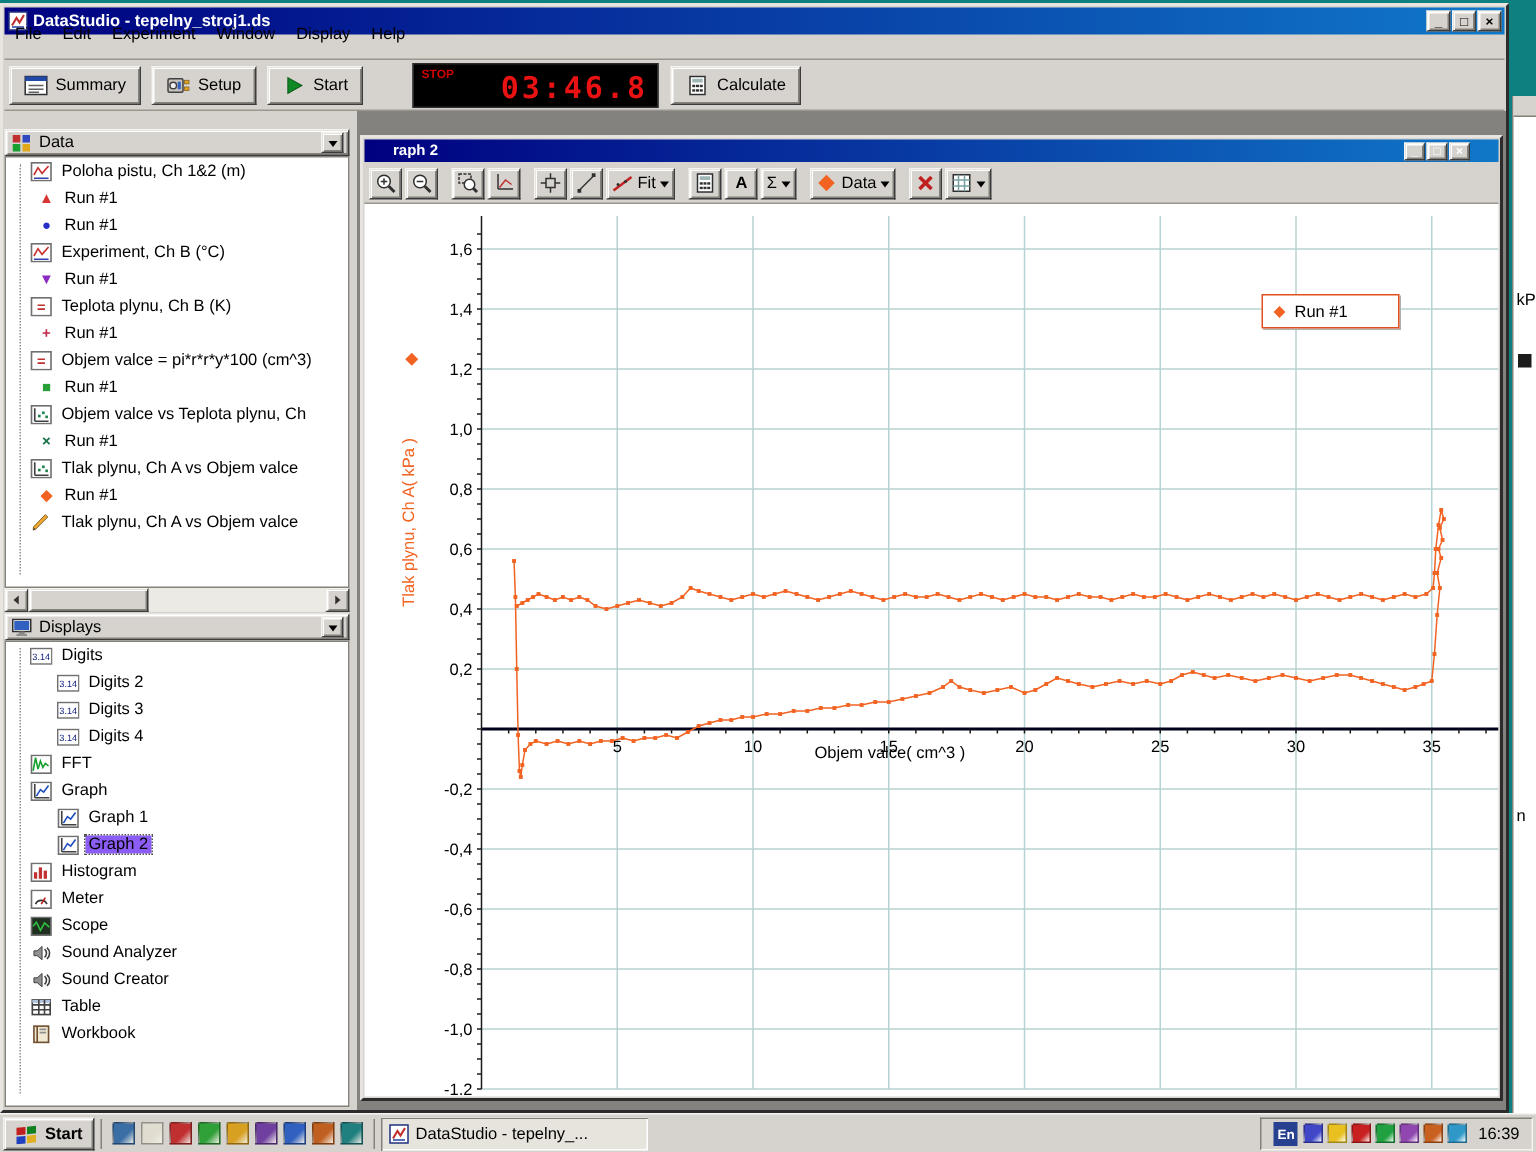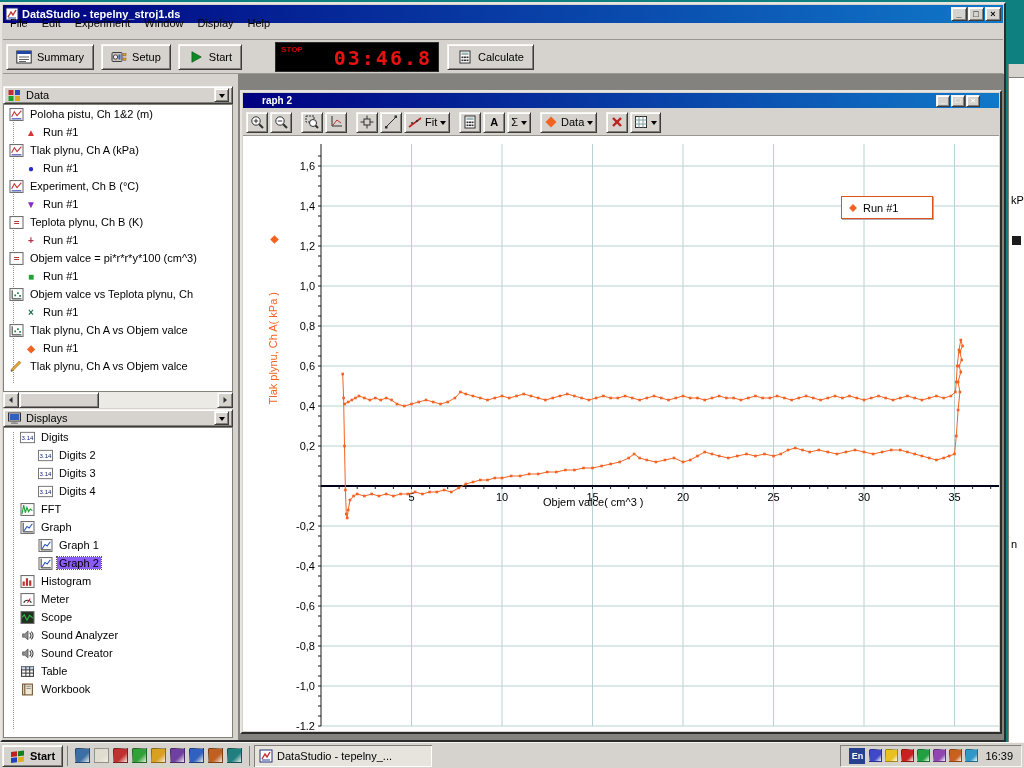--- a/index.html
+++ b/index.html
@@ -41,21 +41,21 @@
   .tree{background:#fff;overflow:hidden;position:absolute;left:1px;right:3px}
   .tree::before{content:"";position:absolute;left:9px;top:4px;bottom:8px;border-left:1px dotted #909090}
   .data-tree{top:30px;height:288px;border:1px solid #84817a}
   .hscroll{position:absolute;left:1px;right:3px;top:318px;height:16px;background:#eceae4;display:flex}
   .sbtn{width:16px;height:16px;display:flex;align-items:center;justify-content:center}
   .sbtn svg{width:8px;height:8px;display:block}
   .sthumb{width:80px;height:16px}
   .strack{flex:1}
   .displays-hdr{top:335px}
   .displays-tree{top:353px;bottom:2px;border:1px solid #84817a}
-  .trow{height:18px;display:flex;align-items:center;gap:4px;padding-left:5px;white-space:nowrap;position:relative}
+  .trow{height:18px;display:flex;align-items:center;gap:4px;padding-left:16px;white-space:nowrap;position:relative}
   .data-tree .trow.run{padding-left:21px}
   .displays-tree .trow{padding-left:16px}
   .displays-tree .trow.child{padding-left:34px}
   .ticon{width:15px;height:13px;flex:0 0 auto}
   .ticon svg{width:100%;height:100%;display:block}
   .marker{width:12px;text-align:center;font-size:10px;font-weight:bold;flex:0 0 auto}
   .tlabel{padding:0 2px}
   .trow.sel .tlabel{background:#8b5cf6;outline:1px dotted #555}
 
   .mdi{position:absolute;left:236px;top:0;right:0;bottom:0;background:#84827e}
@@ -208,30 +208,20 @@
                   <rect x="0.5" y="0.5" width="12" height="11" fill="#fff" stroke="#707070"></rect>
                   <polyline points="2,8 4.5,3.5 7,7 11,2.5" fill="none" stroke="#c83030"></polyline>
                   <line x1="2" y1="10" x2="11" y2="10" stroke="#3040b0"></line>
                 </svg>
               </span>
               <span class="tlabel">Poloha pistu, Ch 1&amp;2 (m)</span>
             </div>
             <div class="trow run">
               <span class="marker" style="color: rgb(216, 52, 52);">▲</span>
               <span class="tlabel">Run #1</span>
-            </div>
-            <div class="trow">
-              <span class="ticon">
-                <svg viewBox="0 0 13 12">
-                  <rect x="0.5" y="0.5" width="12" height="11" fill="#fff" stroke="#707070"></rect>
-                  <polyline points="2,8 4.5,3.5 7,7 11,2.5" fill="none" stroke="#c83030"></polyline>
-                  <line x1="2" y1="10" x2="11" y2="10" stroke="#3040b0"></line>
-                </svg>
-              </span>
-              <span class="tlabel">Tlak plynu, Ch A (kPa)</span>
             </div>
             <div class="trow run">
               <span class="marker" style="color: rgb(36, 48, 200);">●</span>
               <span class="tlabel">Run #1</span>
             </div>
             <div class="trow">
               <span class="ticon">
                 <svg viewBox="0 0 13 12">
                   <rect x="0.5" y="0.5" width="12" height="11" fill="#fff" stroke="#707070"></rect>
                   <polyline points="2,8 4.5,3.5 7,7 11,2.5" fill="none" stroke="#c83030"></polyline>

